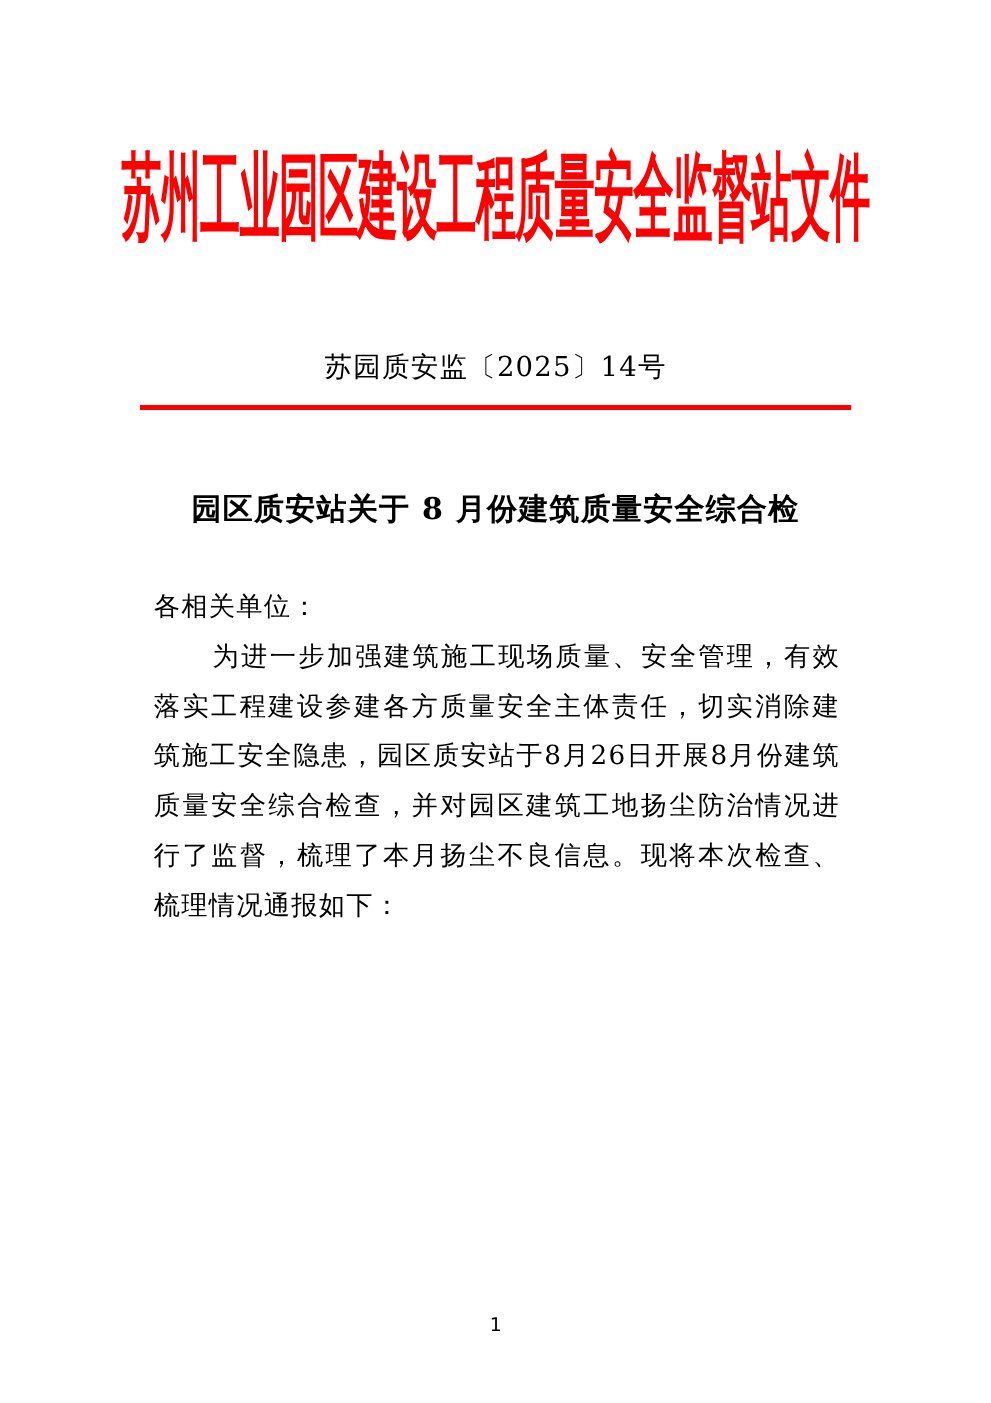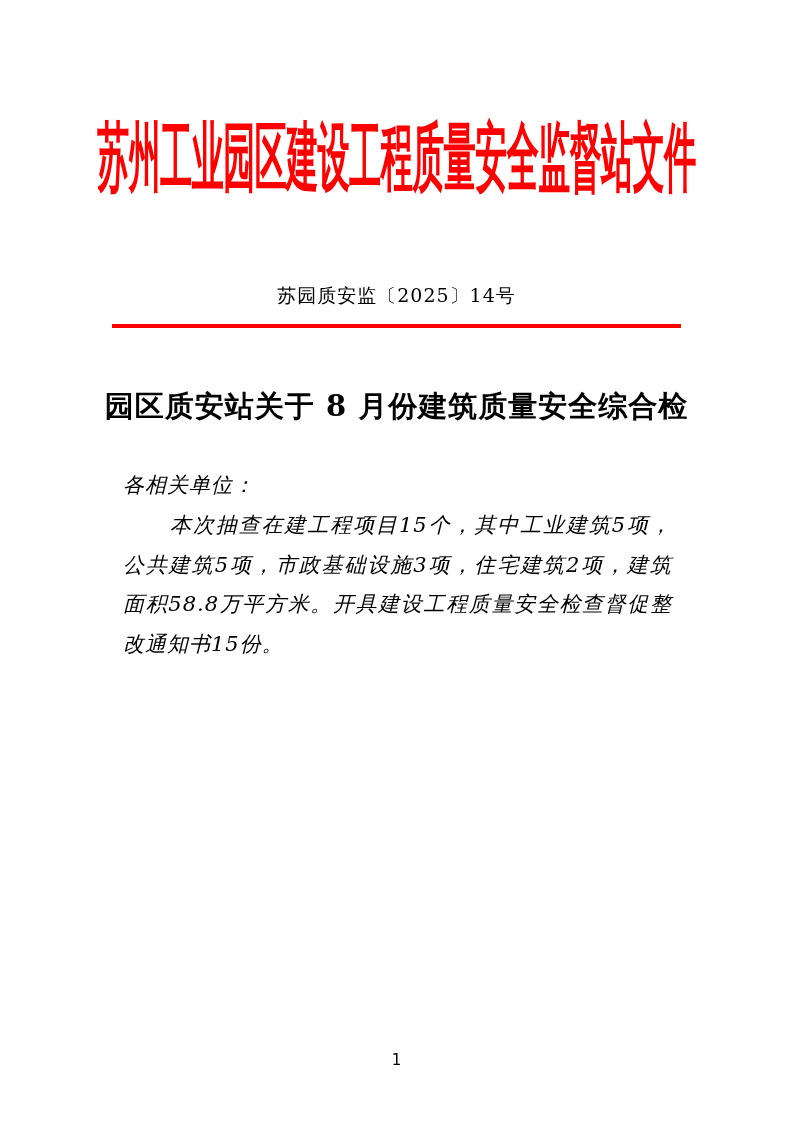--- a/index.html
+++ b/index.html
@@ -34,56 +34,55 @@
     white-space: nowrap;
     letter-spacing: -0.5px;
     transform: scaleY(2.35);
     transform-origin: top center;
   }
 
   
   .doc-number {
     margin-top: 84px;
     text-align: center;
-    font-size: 19px;
+    font-size: 22px;
     line-height: 26px;
     letter-spacing: 1px;
   }
 
   
   .red-rule {
     width: 569px;
     height: 4px;
     background: #ff0000;
     margin: 16px auto 0 auto;
   }
 
   
   .doc-title {
     margin: 56px auto 0 auto;
     width: 640px;
     text-align: center;
-    font-size: 29px;
+    font-size: 24px;
     font-weight: bold;
     line-height: 45px;
     letter-spacing: 1px;
   }
 
   
   .doc-body {
     margin: 37px 111px 0 113px;
     font-size: 21px;
     line-height: 39.8px;
     letter-spacing: 1px;
     text-align: justify;
   }
   .doc-body p {
     margin: 0;
     padding: 0;
-    font-style: italic;
   }
   .salutation {
     text-indent: 0;
   }
   .para {
     text-indent: 47px;
   }
   .sec-heading {
     text-indent: 47px;
     font-weight: bold;
@@ -119,22 +118,22 @@
 
   <div class="red-rule"></div>
 
   <div class="doc-title">
     <span>园区质安站关于 8 月份建筑质量安全综合检</span><br>
   </div>
 
   <div class="doc-body">
     <p class="salutation">各相关单位：</p>
 
+    <p class="para">为进一步加强建筑施工现场质量、安全管理，有效落实工程建设参建各方质量安全主体责任，切实消除建筑施工安全隐患，园区质安站于8月26日开展8月份建筑质量安全综合检查，并对园区建筑工地扬尘防治情况进行了监督，梳理了本月扬尘不良信息。现将本次检查、梳理情况通报如下：</p>
 
 
 
-    <p class="para">本次抽查在建工程项目15个，其中工业建筑5项，公共建筑5项，市政基础设施3项，住宅建筑2项，建筑面积58.8万平方米。开具建设工程质量安全检查督促整改通知书15份。</p>
 
   </div>
 
   <div class="page-num">1</div>
 
 </div>
 
 </body></html>

